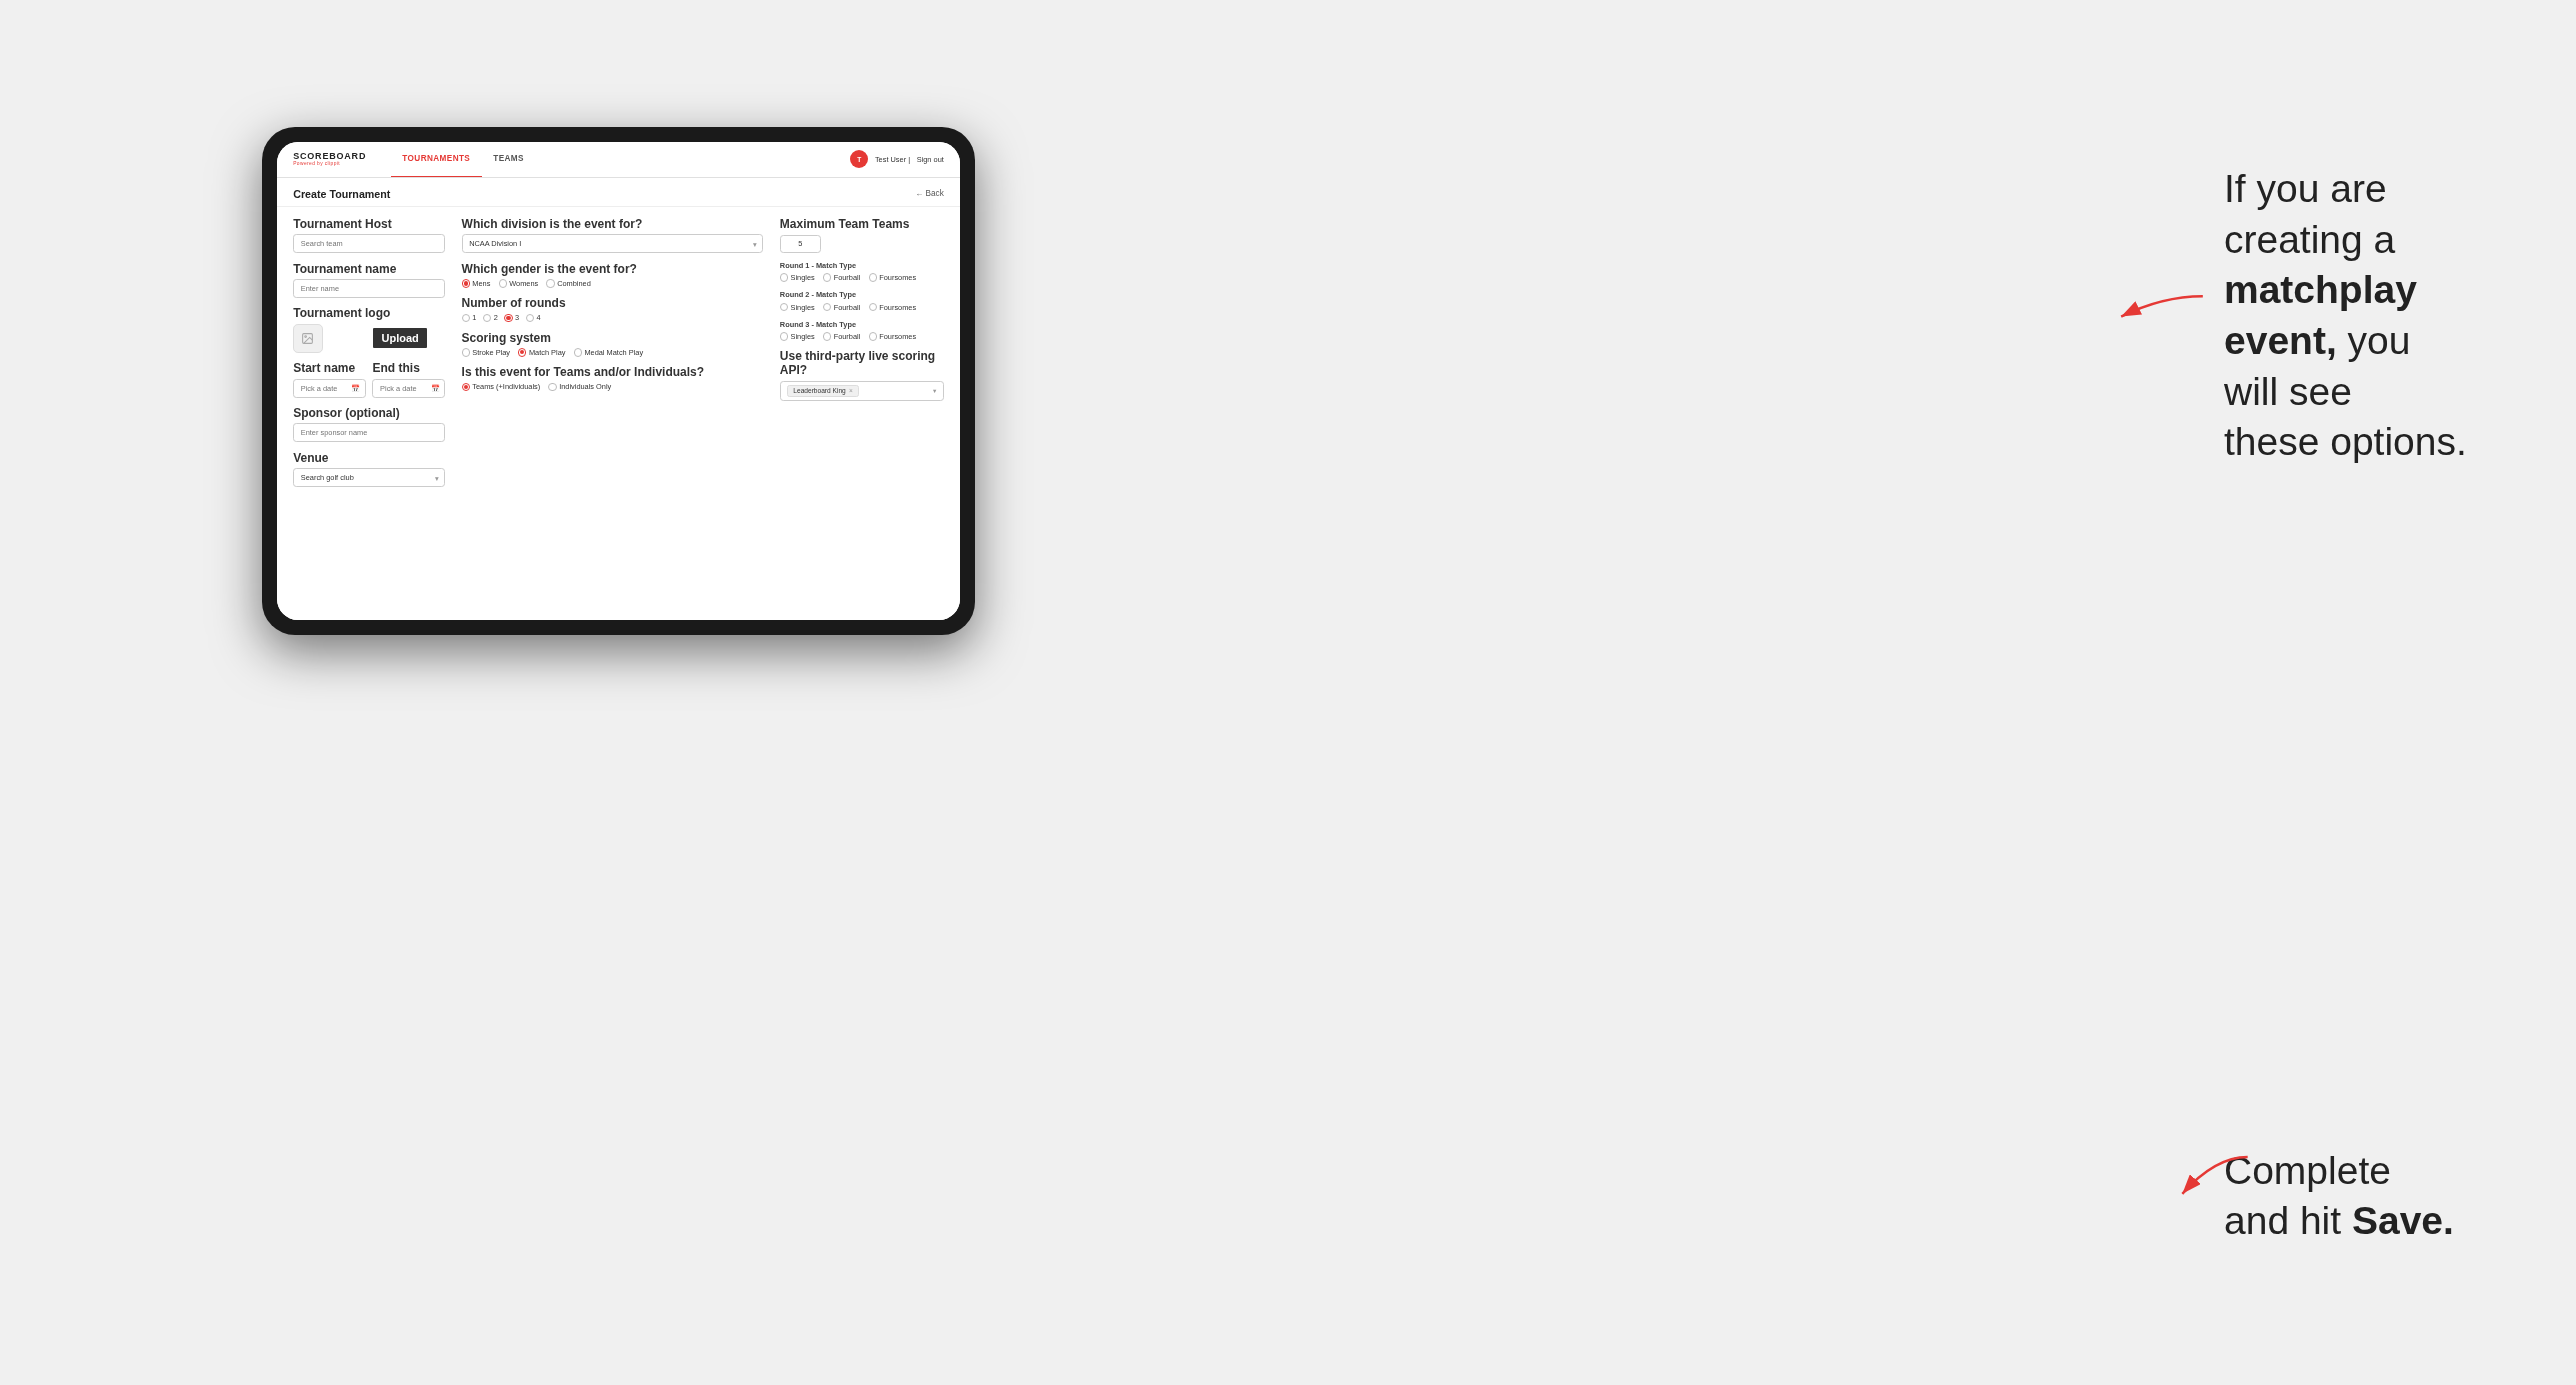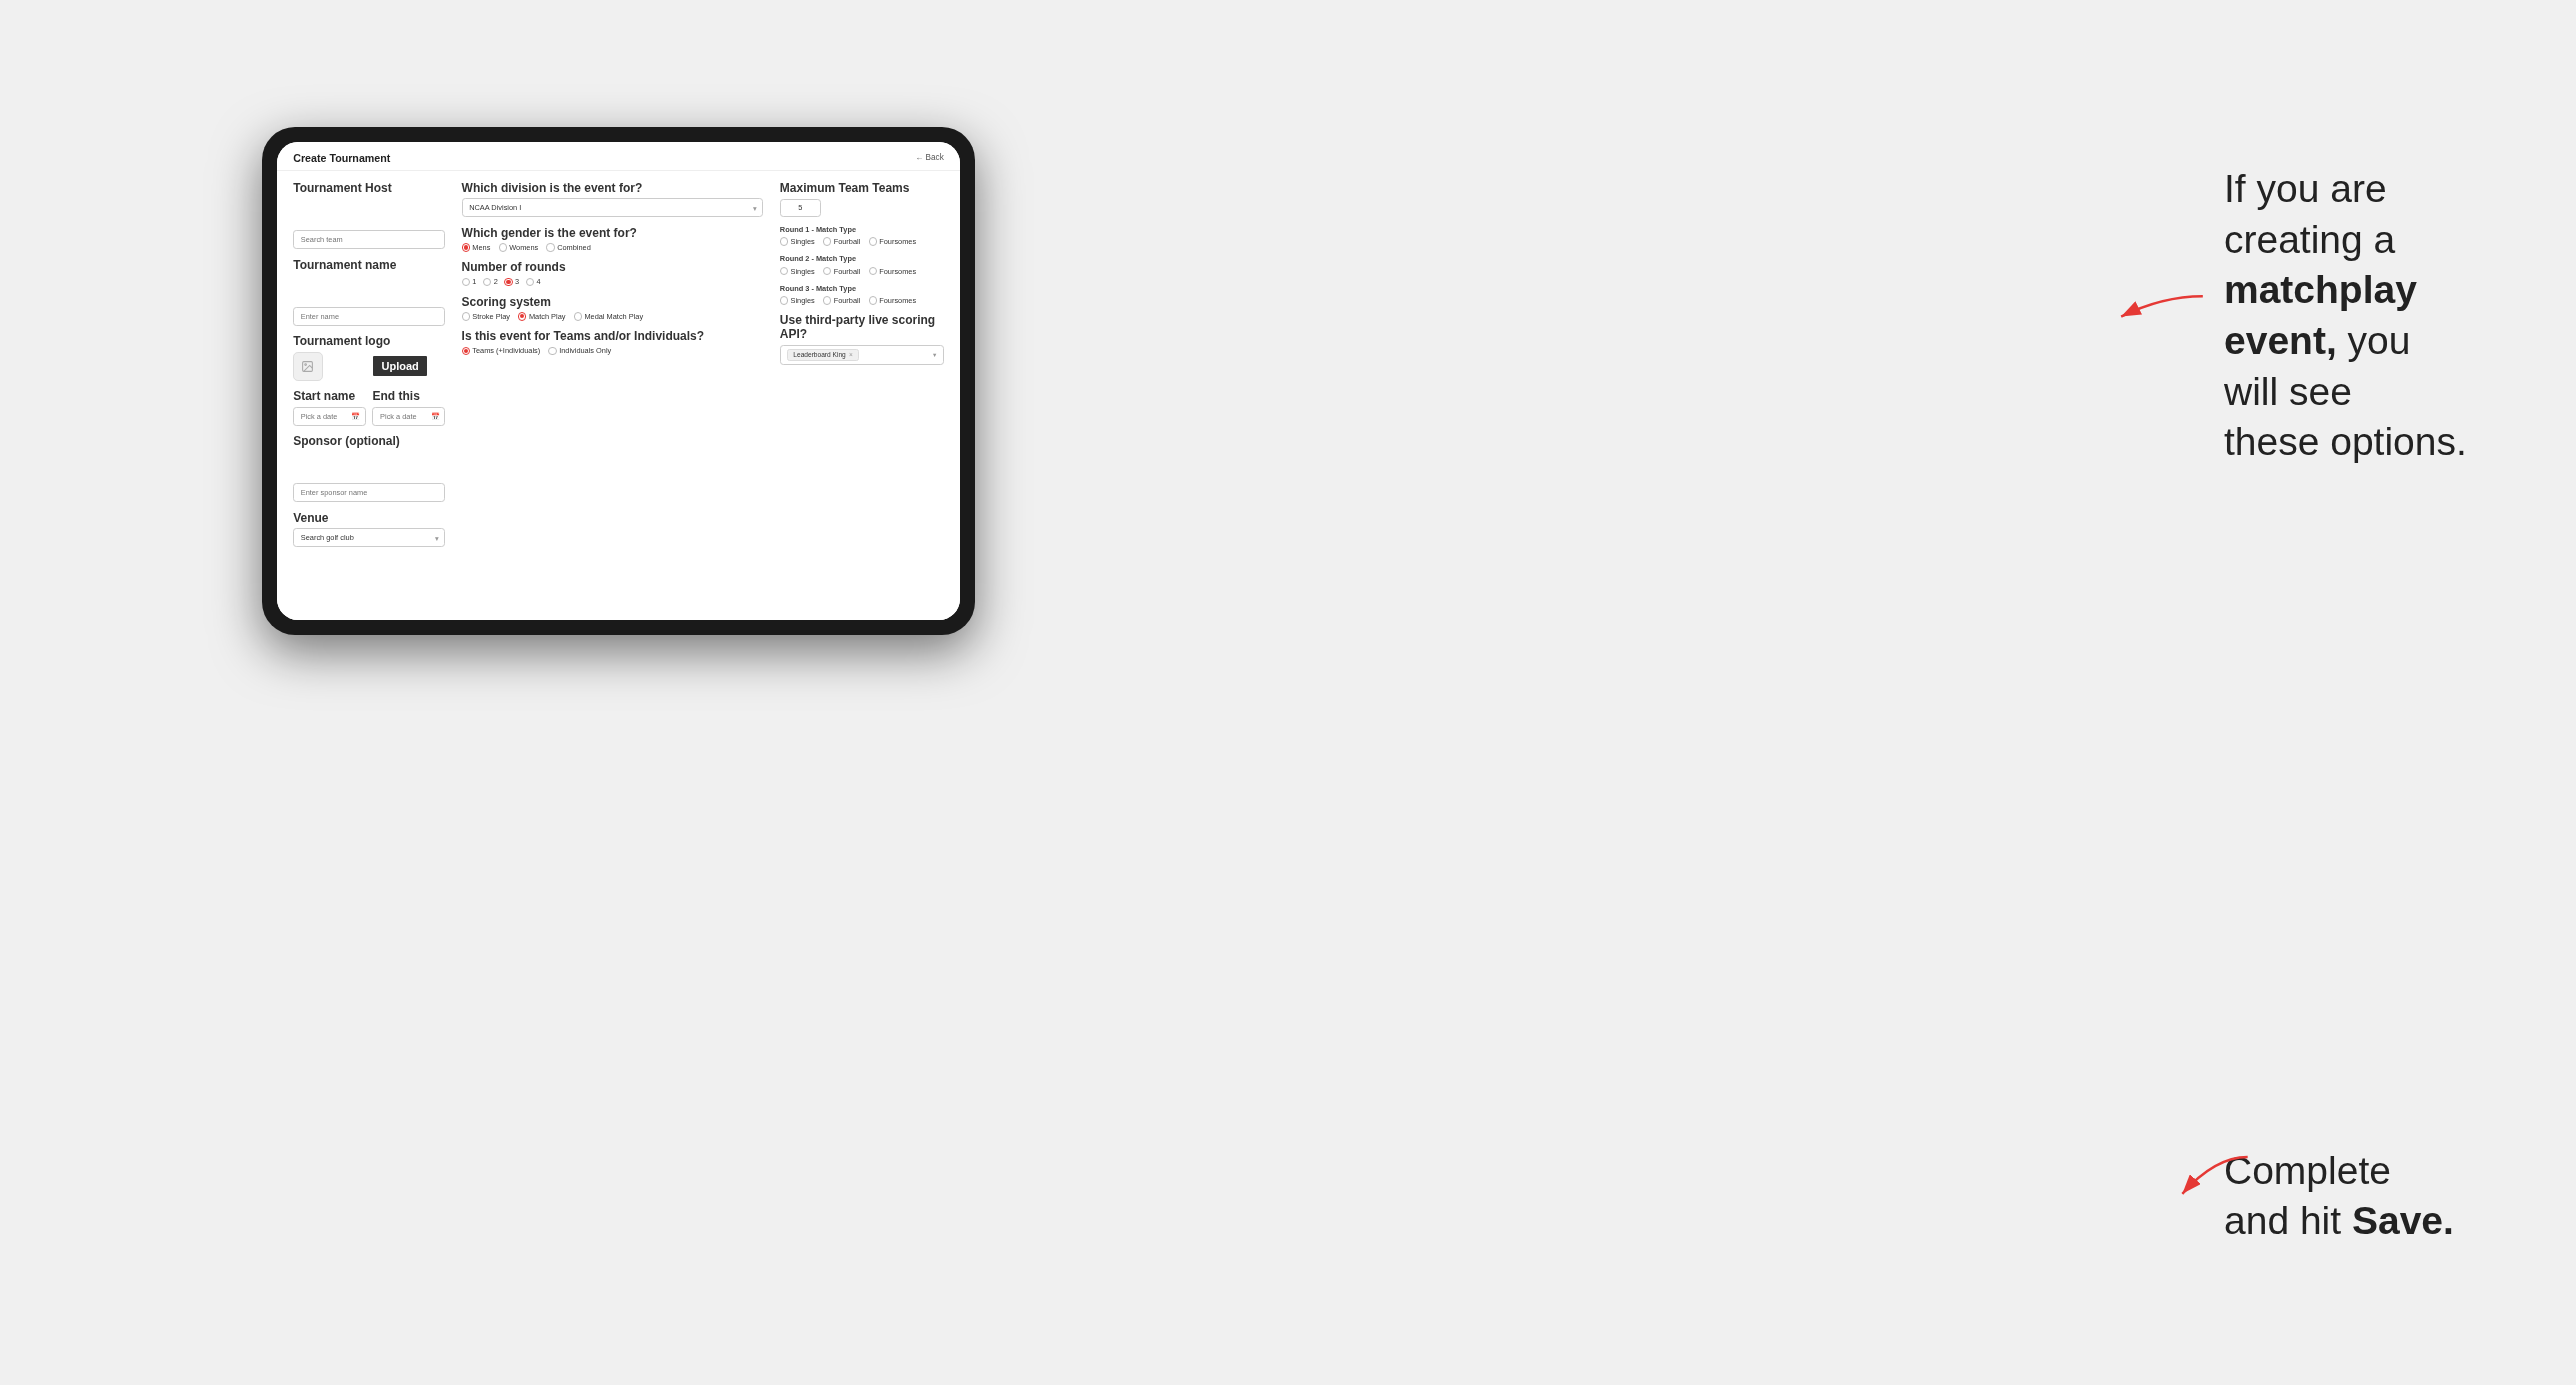--- a/index.html
+++ b/index.html
@@ -184,21 +184,20 @@
     }
     .field-input {
       width: 100%;
       border: 0.8px solid #ccc;
       border-radius: 3.3px;
       padding: 4.1px 6.6px;
       font-size: 7.4px;
       color: #999;
       outline: none;
       background: #fff;
-      margin-top: 32px;
     }
     .field-select {
       width: 100%;
       border: 0.8px solid #ccc;
       border-radius: 3.3px;
       padding: 4.1px 6.6px;
       font-size: 7.4px;
       color: #333;
       outline: none;
       background: #fff;
@@ -459,20 +458,35 @@
       color: #999;
       pointer-events: none;
     }
   </style>
 </head>
 <body>
 
 <div class="tablet">
   <div class="tablet-screen">
 
+    <nav class="navbar">
+      <div class="logo-area">
+        <span class="logo-text">SCOREBOARD</span>
+        <span class="logo-sub">Powered by clippit</span>
+      </div>
+      <div class="nav-links">
+        <div class="nav-link active">TOURNAMENTS</div>
+        <div class="nav-link">TEAMS</div>
+      </div>
+      <div class="nav-right">
+        <div class="user-circle">T</div>
+        <span class="nav-user-text">Test User |</span>
+        <span class="nav-signout">Sign out</span>
+      </div>
+    </nav>
 
     <div class="page-content">
       <div class="create-tournament">
 
         <div class="ct-header">
           <span class="ct-title">Create Tournament</span>
           <span class="ct-back">← Back</span>
         </div>
 
         <div class="ct-body">

